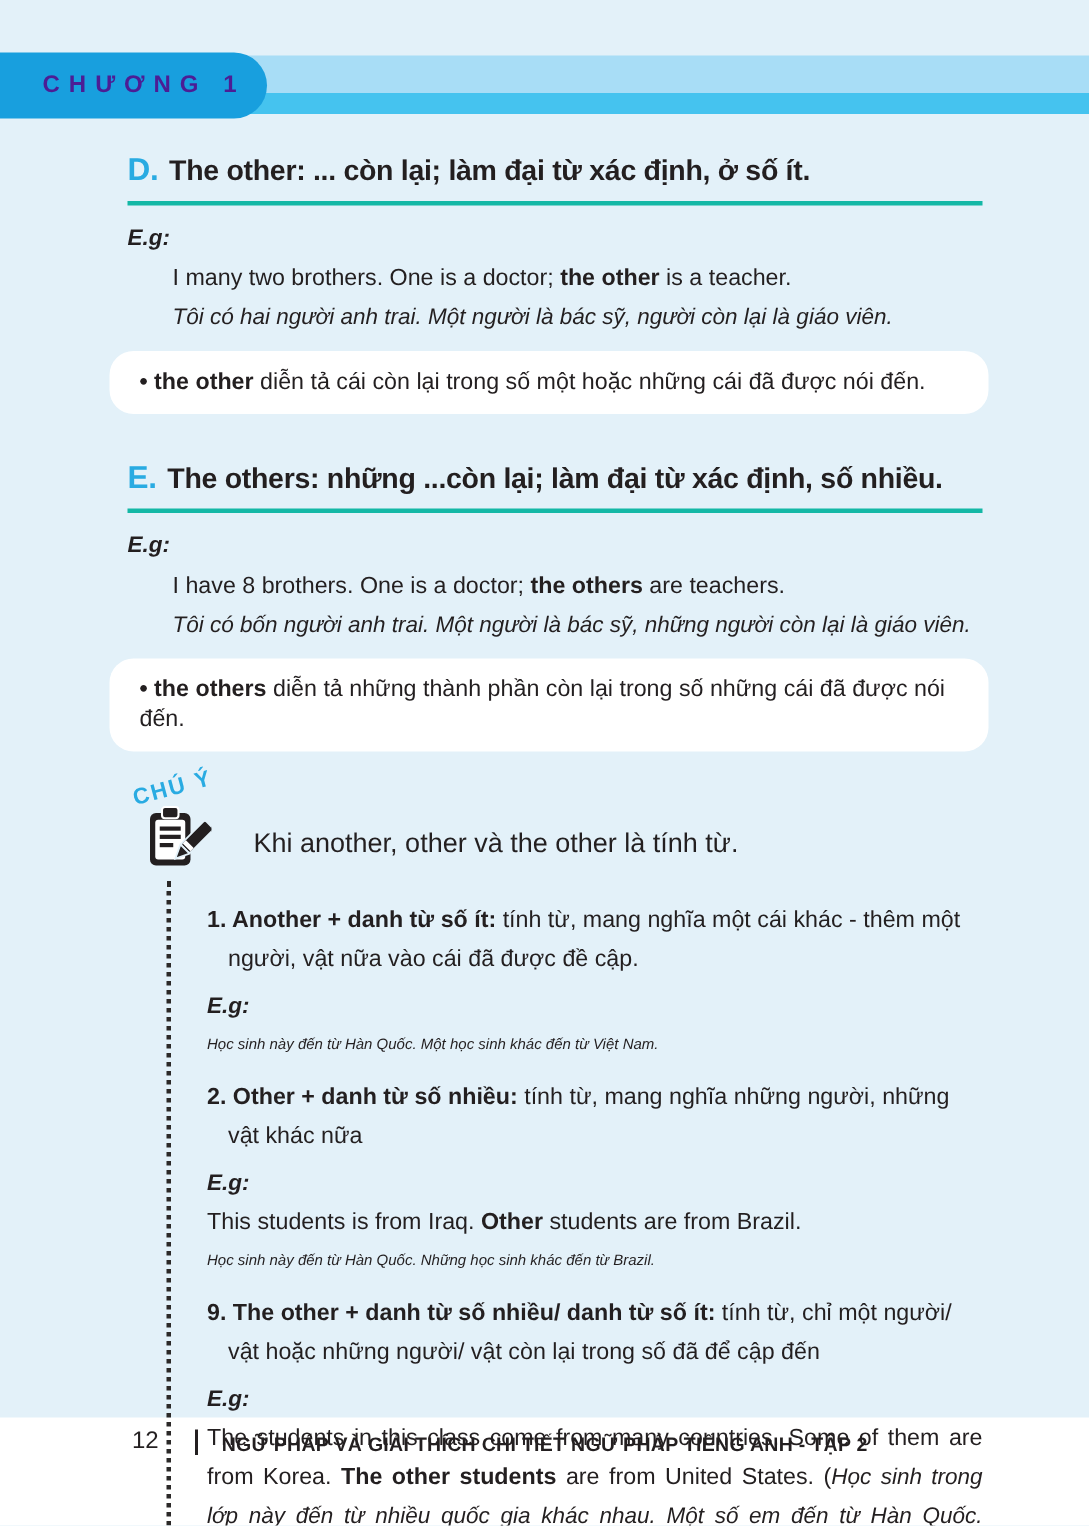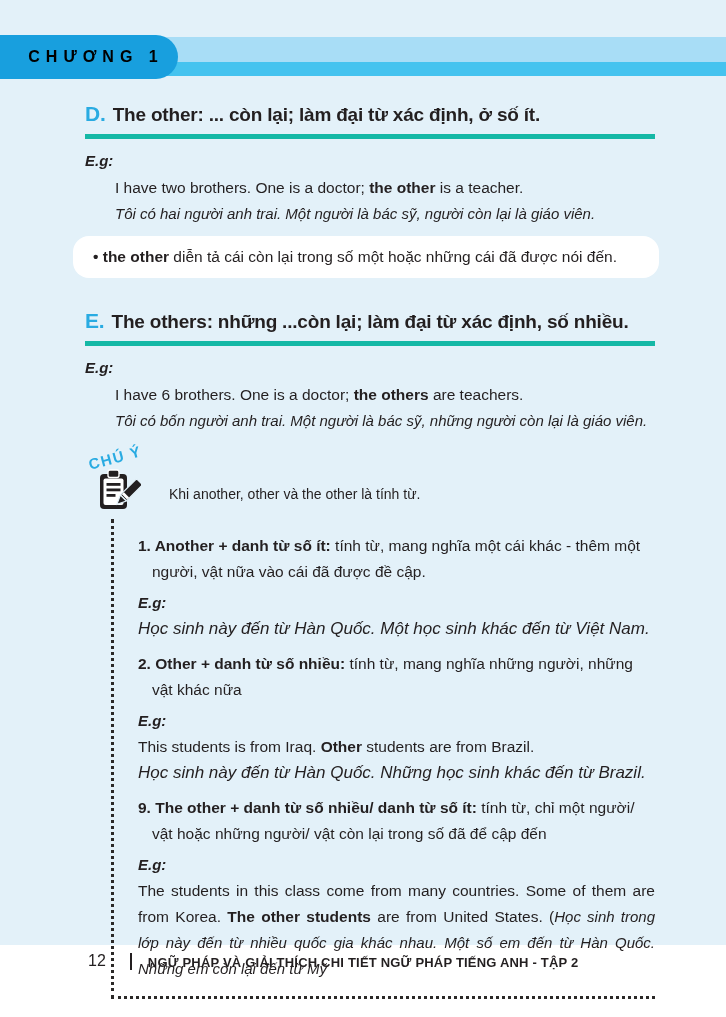--- a/index.html
+++ b/index.html
@@ -12,29 +12,29 @@
 
   
   .band-light  { position:absolute; left:0; top:37px; width:726px; height:25px; background:#A8DDF6; }
   .band-stripe { position:absolute; left:0; top:62px; width:726px; height:14px; background:#45C3EF; }
   .chapter-pill{
     position:absolute; left:0; top:35px; width:178px; height:44px;
     background:#189FDE; border-radius:0 22px 22px 0;
     display:flex; align-items:center; justify-content:center;
   }
   .chapter-pill span{
-    color:#000000; font-weight:bold; font-size:16px; letter-spacing:6px; padding-left:14px;
+    color:#4c1d95; font-weight:bold; font-size:16px; letter-spacing:6px; padding-left:14px;
   }
 
   
   .content { position:absolute; left:85px; top:101px; width:570px; }
 
   .sec-title{
     margin:0; font-size:19px; font-weight:bold; line-height:26px;
-    padding-bottom:6px; border-bottom:5px solid #14b8a6; letter-spacing:-0.2px;
+    padding-bottom:6px; border-bottom:3px solid #14b8a6; letter-spacing:-0.2px;
   }
   .sec-title .letter { color:#29ABE2; font-size:21px; margin-right:2px; }
 
   .eg { font-weight:bold; font-style:italic; font-size:15px; margin:13px 0 7px; }
   .en-line { font-size:15.5px; margin:2px 0 2px 30px; line-height:24px; }
   .vi-line { font-size:15px; font-style:italic; margin:0 0 0 30px; line-height:24px; }
 
   .callout{
     box-sizing:border-box; margin:10px 0 12px -12px; width:586px;
     background:#ffffff; border-radius:16px; padding:11px 20px;
@@ -46,30 +46,30 @@
 
   
   .notebox { margin-top:24px; }
   .note-head { display:flex; align-items:center; gap:26px; padding-left:12px; min-height:62px; }
   .note-icon-wrap { position:relative; width:46px; height:52px; flex:0 0 auto; }
   .chuy{
     position:absolute; top:-13px; left:-9px; color:#29ABE2; font-weight:bold;
     font-size:15px; letter-spacing:1.5px; transform:rotate(-15deg); white-space:nowrap;
   }
   .note-icon-wrap svg { position:absolute; left:2px; top:7px; }
-  .note-intro { font-size:14px; padding-top:12px; }
+  .note-intro { font-size:18px; padding-top:12px; }
 
   .note-body{
     margin-left:26px; border-left:3px dotted #2B2928; border-bottom:3px dotted #2B2928;
     padding:8px 0 14px 24px; font-size:15.5px;
   }
   .note-item { padding-left:14px; text-indent:-14px; line-height:26px; margin:6px 0 0; }
   .note-body .eg { margin:9px 0 5px; }
   .n-en { line-height:25px; margin:1px 0; }
-  .n-vi { font-style:italic; font-size:17px; line-height:25px; margin:1px 0 10px; }
+  .n-vi { font-style:italic; font-size:10px; line-height:25px; margin:1px 0 10px; }
   .note-para { text-align:justify; line-height:26px; margin-top:3px; }
   .note-para i { font-size:15px; }
 
   
   .footer { position:absolute; left:88px; top:952px; display:flex; align-items:flex-end; }
   .pnum   { font-size:16px; }
   .fsep   { display:inline-block; width:2px; height:17px; background:#231F20; margin:0 16px 0 24px; }
   .ftitle { font-size:13px; font-weight:bold; letter-spacing:0.2px; }
 </style>
 </head>
@@ -80,30 +80,31 @@
 <div class="band-stripe"></div>
 <div class="chapter-pill">
   <span>CHƯƠNG 1</span>
 </div>
 
 <div class="content">
 
   <section>
     <h2 class="sec-title"><span class="letter">D.</span><span> The other: ... còn lại; làm đại từ xác định, ở số ít.</span></h2>
     <div class="eg">E.g:</div>
-    <div class="en-line"><span>I have two brothers. One is a doctor; </span><b>the other</b><span> is a teacher.</span></div>
+    <div class="en-line"><span>I many two brothers. One is a doctor; </span><b>the other</b><span> is a teacher.</span></div>
     <div class="vi-line">Tôi có hai người anh trai. Một người là bác sỹ, người còn lại là giáo viên.</div>
     <div class="callout"><span class="bullet">• </span><b>the other</b><span> diễn tả cái còn lại trong số một hoặc những cái đã được nói đến.</span></div>
   </section>
 
   <section class="sec-e">
     <h2 class="sec-title"><span class="letter">E.</span><span> The others: những ...còn lại; làm đại từ xác định, số nhiều.</span></h2>
     <div class="eg">E.g:</div>
-    <div class="en-line"><span>I have 6 brothers. One is a doctor; </span><b>the others</b><span> are teachers.</span></div>
+    <div class="en-line"><span>I have 8 brothers. One is a doctor; </span><b>the others</b><span> are teachers.</span></div>
     <div class="vi-line">Tôi có bốn người anh trai. Một người là bác sỹ, những người còn lại là giáo viên.</div>
+    <div class="callout"><span class="bullet">• </span><b>the others</b><span> diễn tả những thành phần còn lại trong số những cái đã được nói đến.</span></div>
   </section>
 
   <div class="notebox">
     <div class="note-head">
       <div class="note-icon-wrap">
         <div class="chuy">CHÚ Ý</div>
         <svg width="42" height="46" viewBox="0 0 42 46">
           <rect x="1" y="5" width="27" height="35" rx="4" fill="#231F20"></rect>
           <rect x="4.5" y="9.5" width="20" height="26.5" rx="2" fill="#ffffff"></rect>
           <rect x="9" y="1" width="11" height="7.5" rx="2" fill="#231F20" stroke="#ffffff" stroke-width="1.4"></rect>

